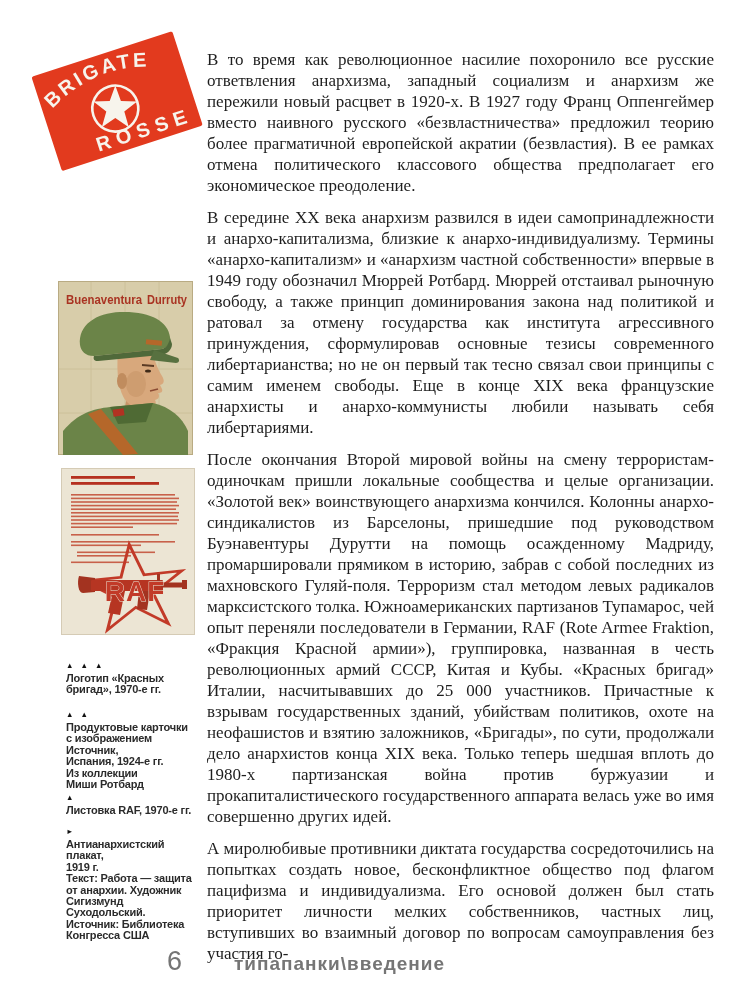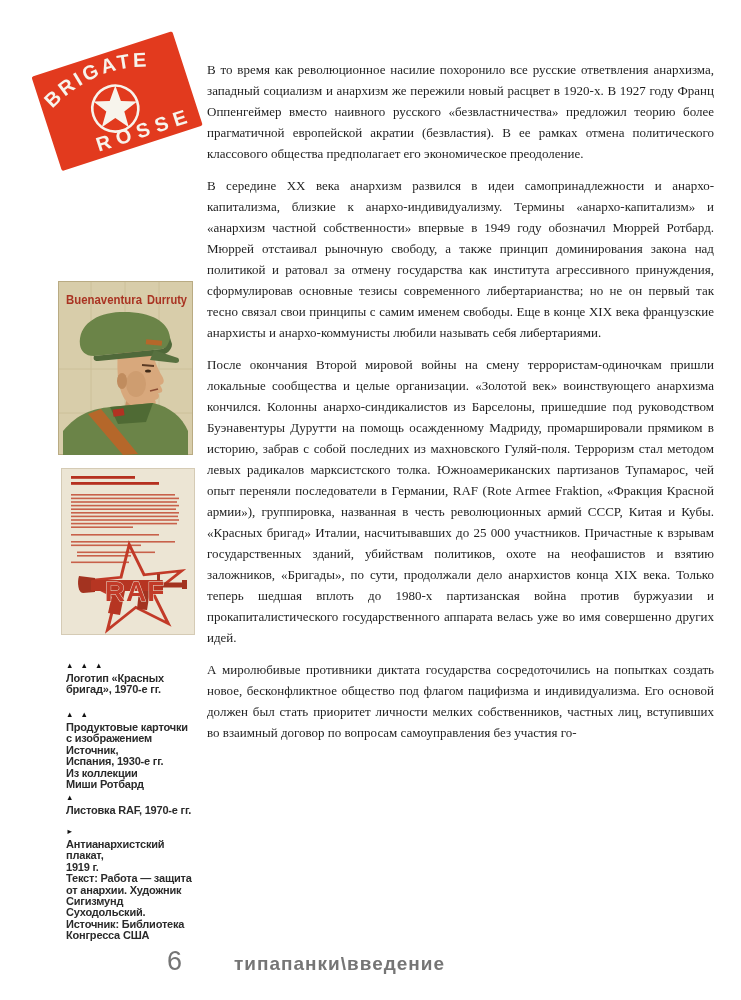--- a/index.html
+++ b/index.html
@@ -14,21 +14,21 @@
   .caption{position:absolute;left:66px;width:132px;color:#2b2b2b;
            font-family:"Liberation Sans",sans-serif;font-weight:700;
            font-size:11px;line-height:11.4px;letter-spacing:-0.2px;}
   .cap-marker{font-size:7.5px;letter-spacing:2.5px;line-height:9px;margin-bottom:3px;color:#111;}
   #caption-1{top:661px;}
   #caption-2{top:710px;}
   #caption-3{top:793px;}
   #caption-4{top:827px;}
   
   .main-text{position:absolute;left:207px;top:49px;width:507px;color:#1e1e1e;}
-  .main-text p{margin:10px 0 11px 0;font-size:13px;line-height:21px;
+  .main-text p{margin:0 0 11px 0;font-size:17px;line-height:21px;
                text-align:justify;hyphens:none;}
   
   .footer{position:absolute;left:0;top:944px;width:741px;height:40px;
           font-family:"Liberation Sans",sans-serif;color:#757575;}
   .page-number{position:absolute;left:167px;top:2px;font-size:27px;font-weight:400;}
   .running-title{position:absolute;left:234px;top:9px;font-size:19px;letter-spacing:1px;font-weight:bold;}
 </style>
 </head>
 <body>
 
@@ -121,21 +121,21 @@
   <div class="caption" id="caption-1">
     <div class="cap-marker">▲ ▲ ▲</div>
     <div>Логотип «Красных</div>
     <div>бригад», 1970-е гг.</div>
   </div>
 
   <div class="caption" id="caption-2">
     <div class="cap-marker">▲ ▲</div>
     <div>Продуктовые карточки</div>
     <div>с изображением Источник,</div>
-    <div>Испания, 1930-е гг.</div>
+    <div>Испания, 1924-е гг.</div>
     <div>Из коллекции</div>
     <div>Миши Ротбард</div>
   </div>
 
   <div class="caption" id="caption-3">
     <div class="cap-marker">▲</div>
     <div>Листовка RAF, 1970-е гг.</div>
   </div>
 
   <div class="caption" id="caption-4">

